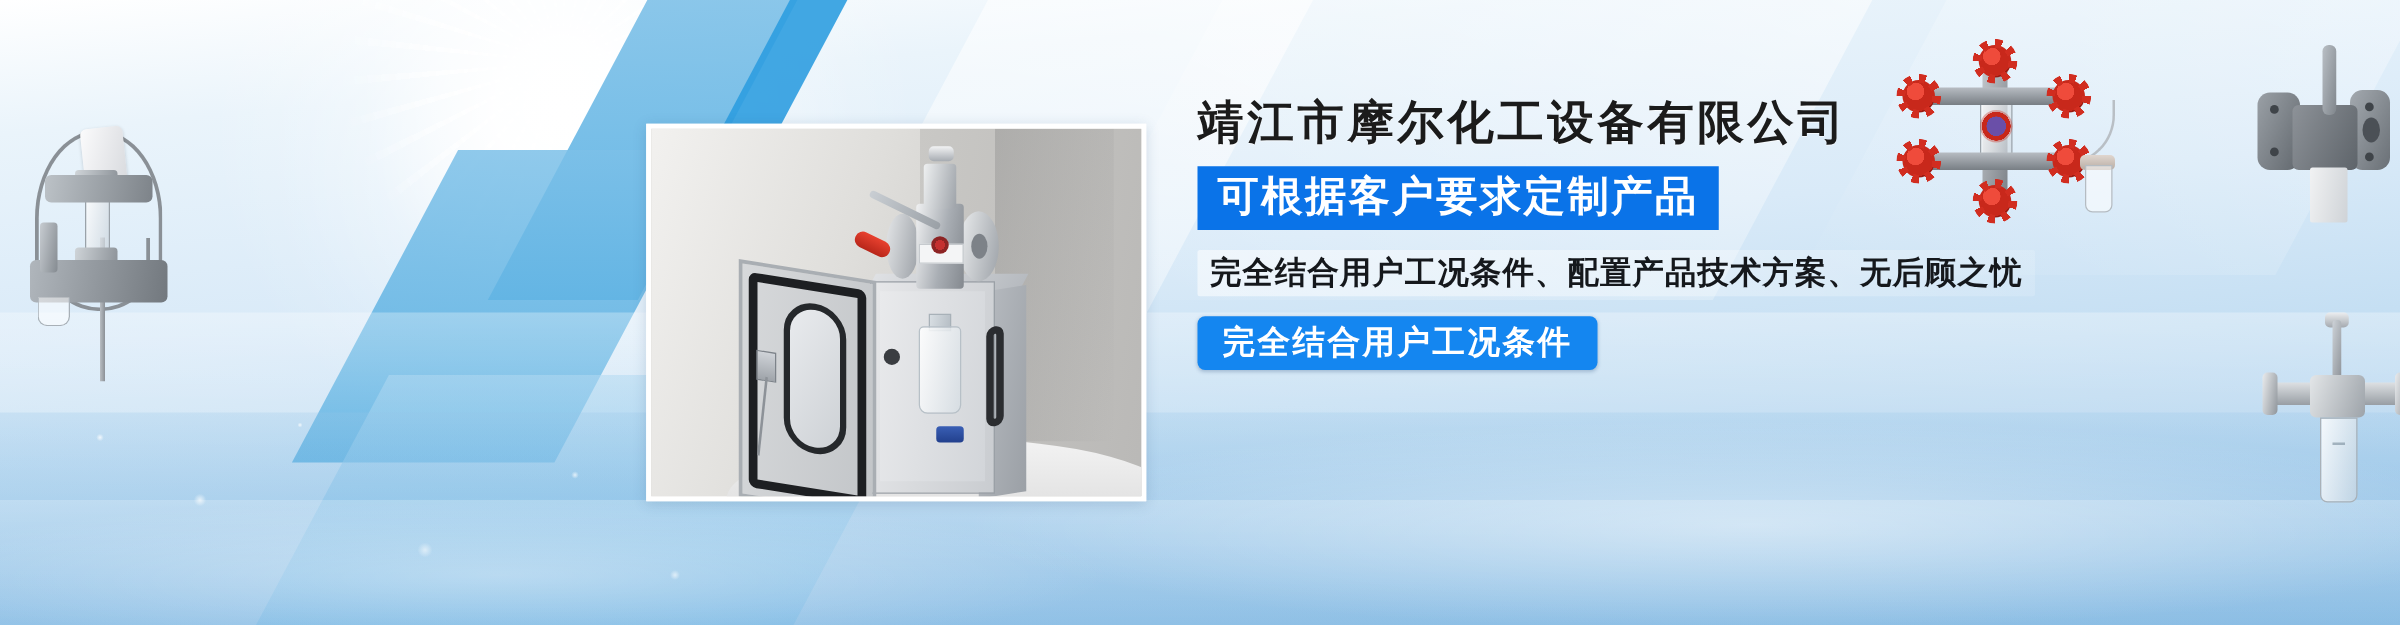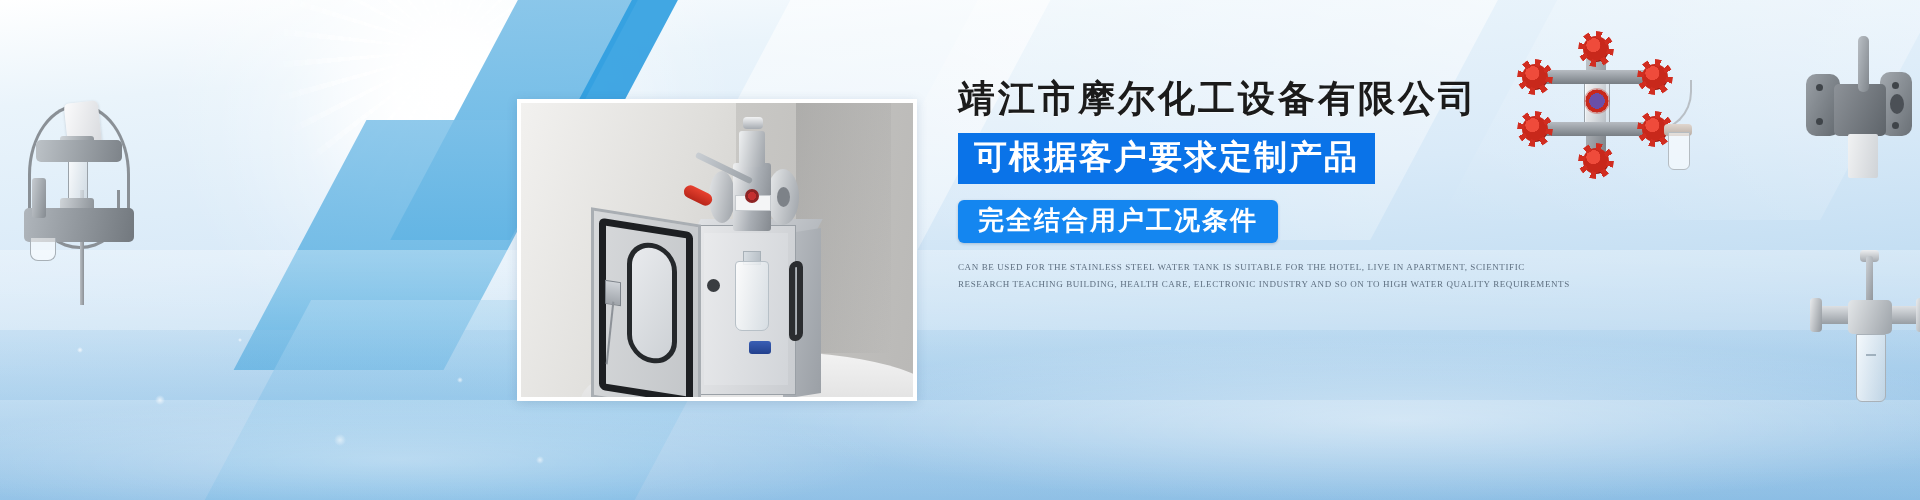--- a/index.html
+++ b/index.html
@@ -336,22 +336,24 @@
   </div>
 
   <div class="text-block">
 
     <div class="company-title">靖江市摩尔化工设备有限公司</div>
 
     <div class="headline-bar">
       <div class="headline">可根据客户要求定制产品</div>
     </div>
 
+    <div class="subline-wrap">
+      <div class="subline">完全结合用户工况条件、配置产品技术方案、无后顾之忧</div>
+    </div>
 
     <div class="cta-bar">
       <div class="cta">完全结合用户工况条件</div>
     </div>
 
-    <div class="en-desc">CAN BE USED FOR THE STAINLESS STEEL WATER TANK IS SUITABLE FOR THE HOTEL, LIVE IN APARTMENT, SCIENTIFIC RESEARCH TEACHING BUILDING, HEALTH CARE, ELECTRONIC INDUSTRY AND SO ON TO HIGH WATER QUALITY REQUIREMENTS</div>
   </div>
 
 
 </div>
 
 </body></html>

